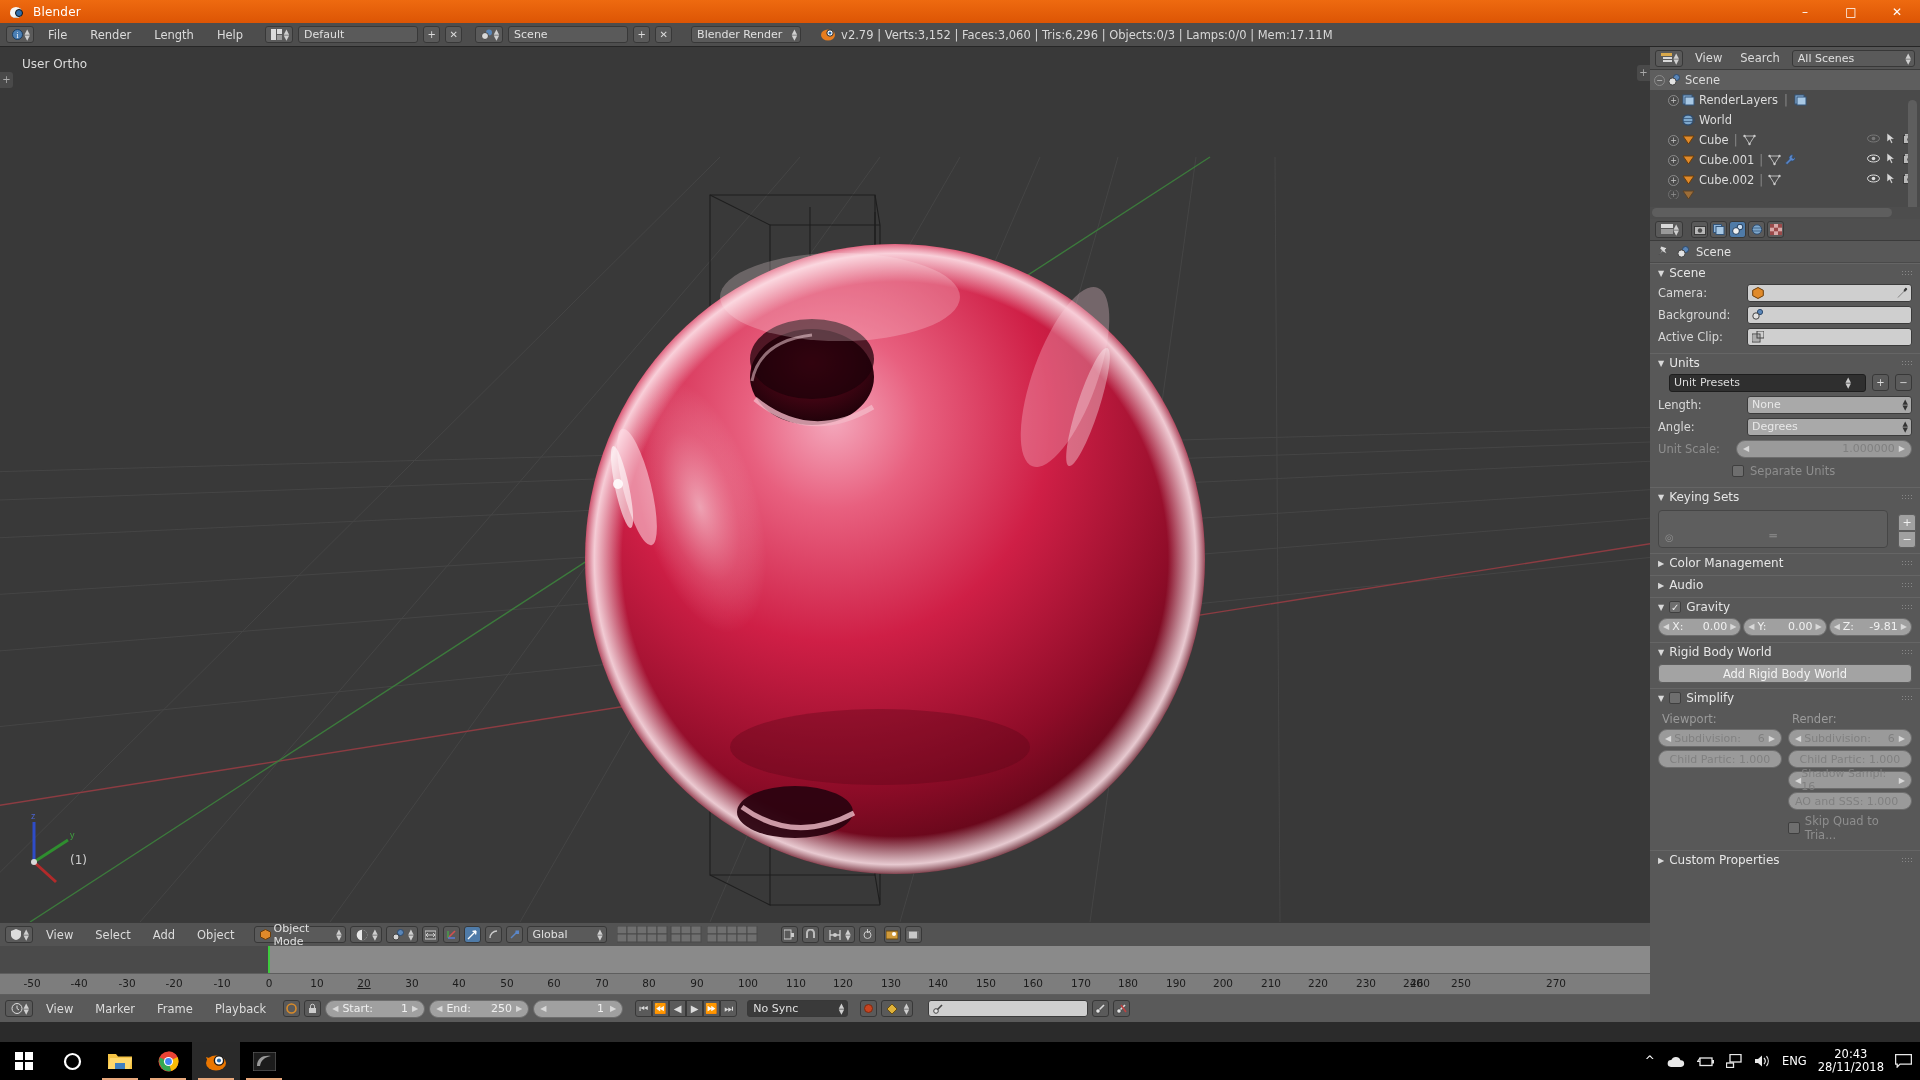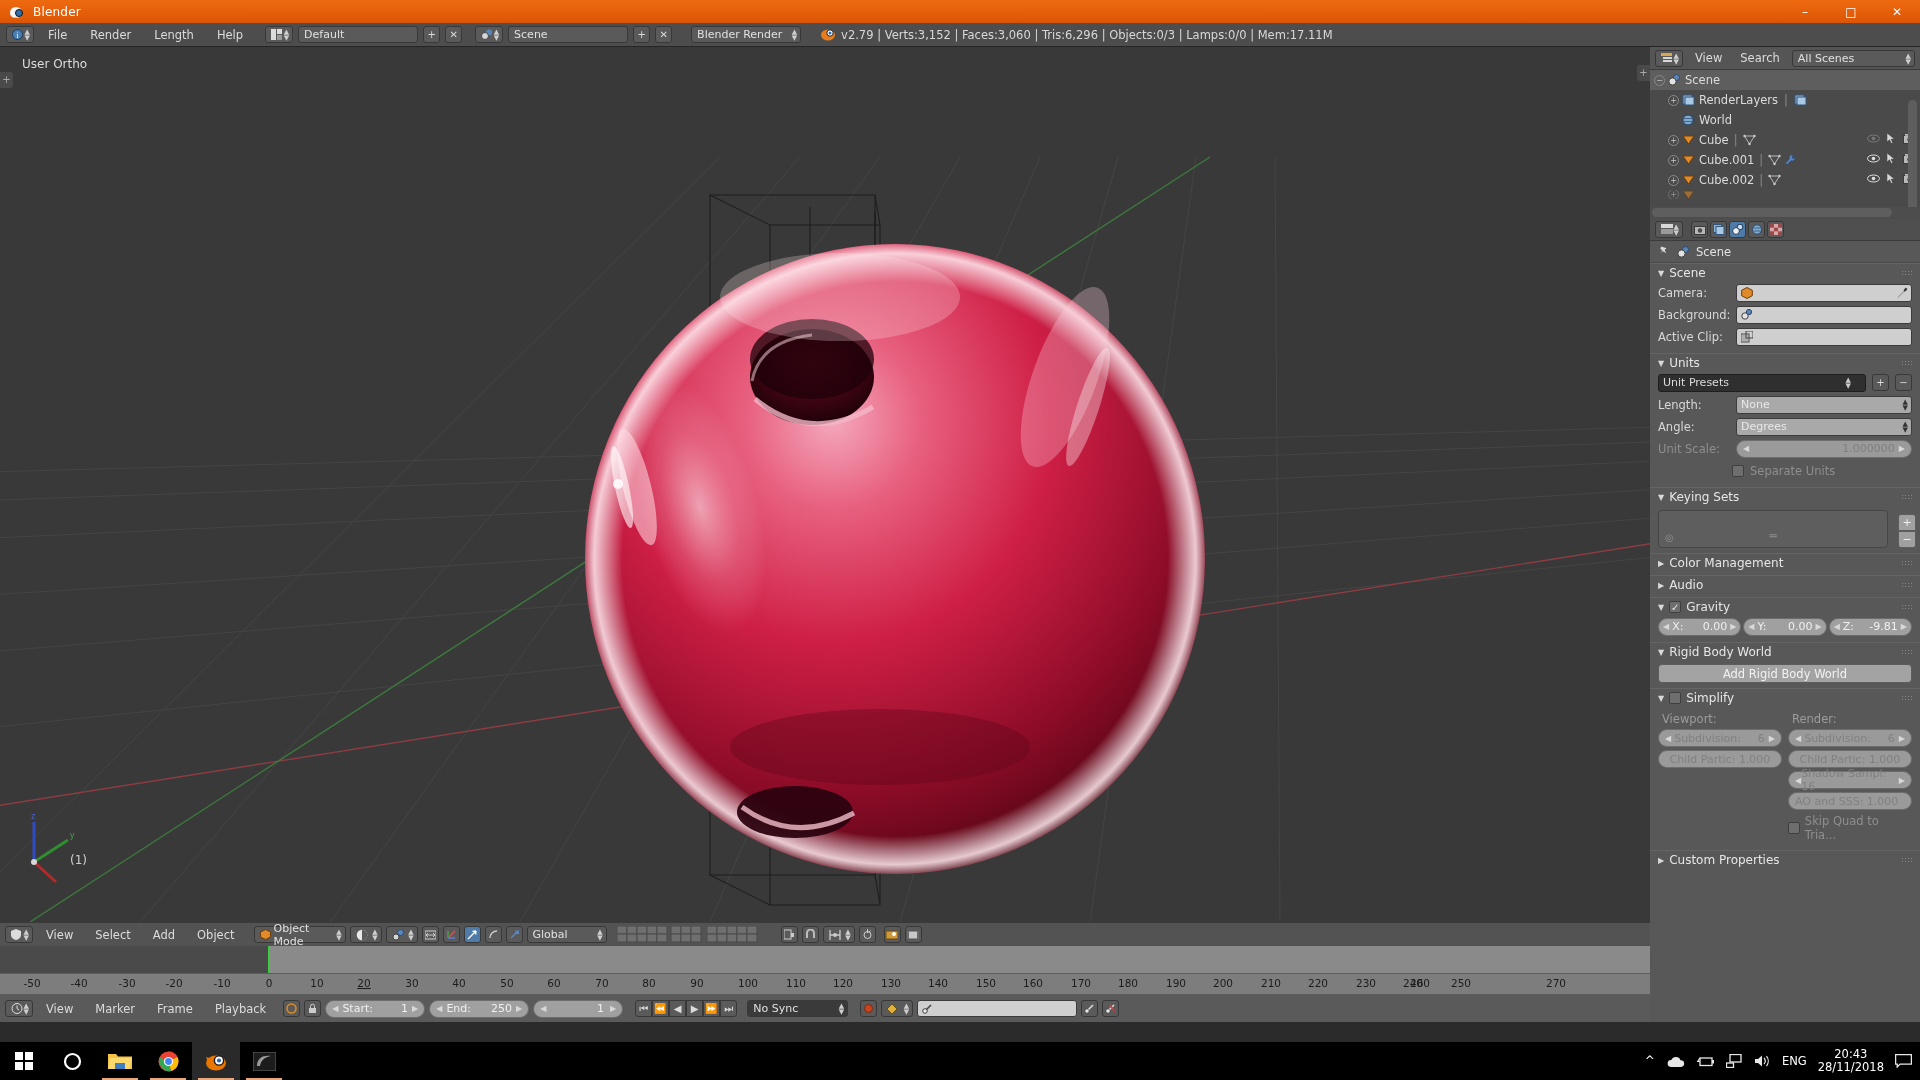--- a/index.html
+++ b/index.html
@@ -104,21 +104,21 @@
   .panel-hdr .tri { margin-right:5px; font-size:8px; color:#d9d9d9; }
   .panel-hdr .grip { position:absolute; right:7px; top:6px; width:12px; height:7px;
     background-image:radial-gradient(#8f8f8f 40%, transparent 41%);
     background-size:3px 3px; opacity:.85; }
 
   .row { display:flex; align-items:center; height:21px; padding:0 8px; margin-bottom:1px; gap:6px; }
   .row .lbl { color:#d8d8d8; font-size:11.5px; width:72px; flex:0 0 auto; }
   .row .lbl.dim { color:#8e8e8e; }
   .fld { flex:1; height:18px; background:#cfcfcf; border:1px solid #3b3b3b;
     border-radius:3px; display:flex; align-items:center; padding:0 4px; gap:4px;
-    color:#222; font-size:11px; position:relative; }
+    color:#222; font-size:11px; position:relative;margin-left:11px; }
   .fld.sel { background:#9d9d9d; color:#f0f0f0; }
   .fld.grey { background:#a9a9a9; color:#e8e8e8; }
   .fld .sarrow { position:absolute; right:3px; top:2px; font-size:7px; line-height:6px; color:#333; }
 
   .numfld { height:18px; border-radius:9px; background:#a0a0a0; border:1px solid #6d6d6d;
     display:flex; align-items:center; justify-content:space-between; padding:0 6px;
     color:#f0f0f0; font-size:11px; }
   .numfld.dis { color:#808080; background:#9a9a9a; }
   .numfld .arw { font-size:8px; color:#d8d8d8; }
 

